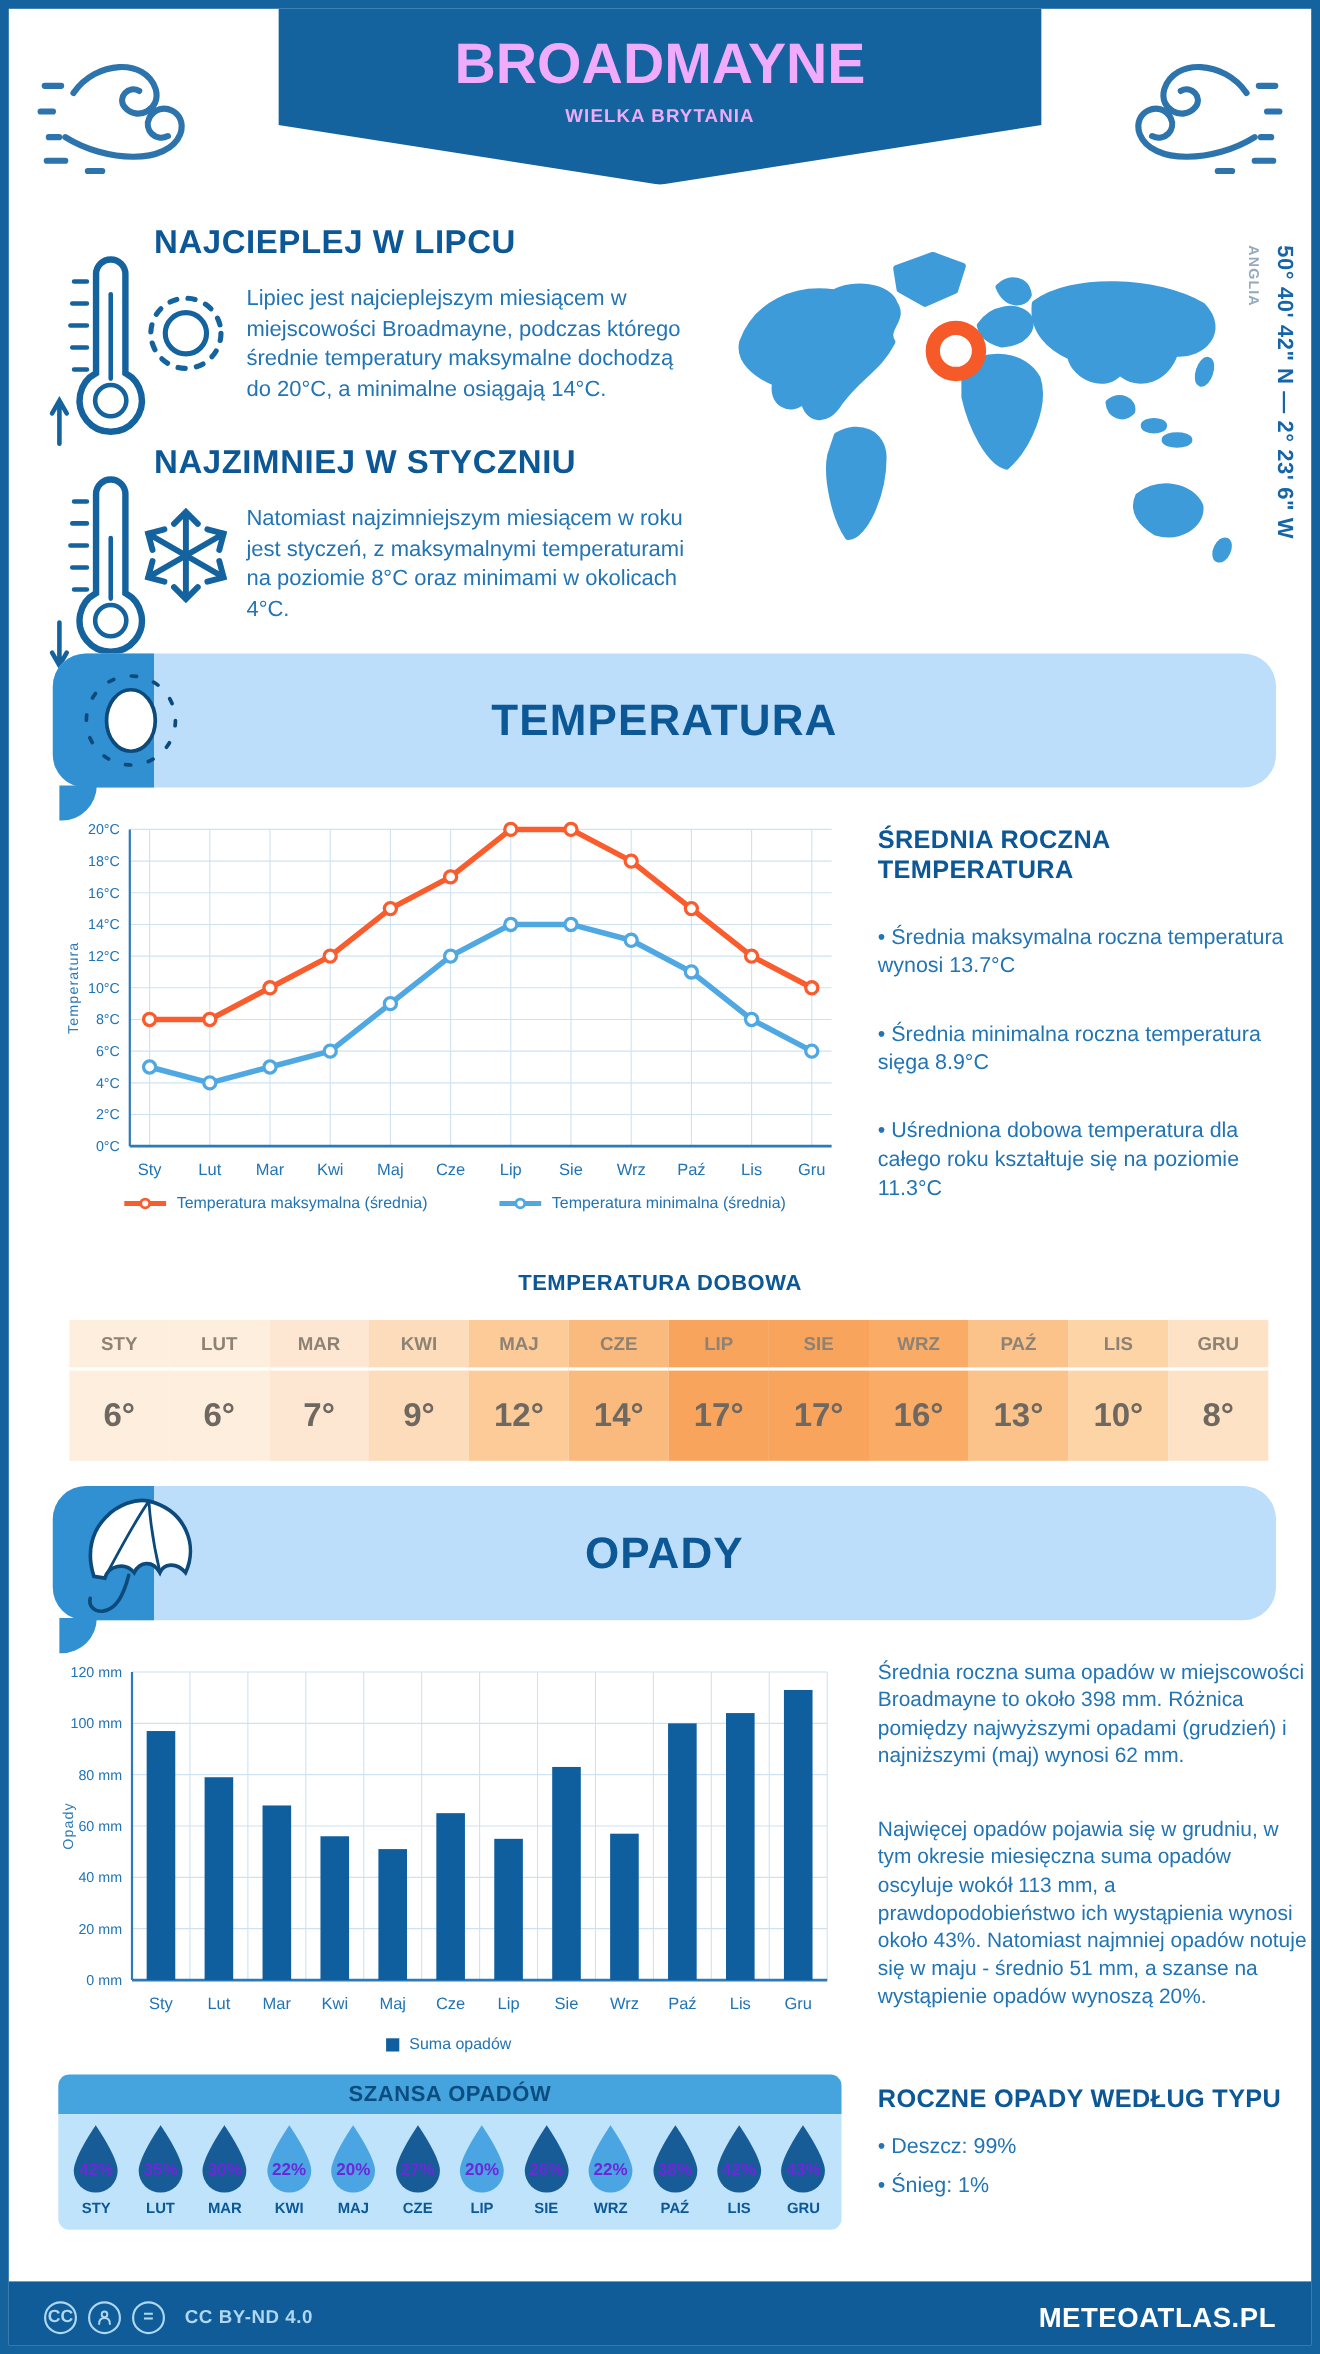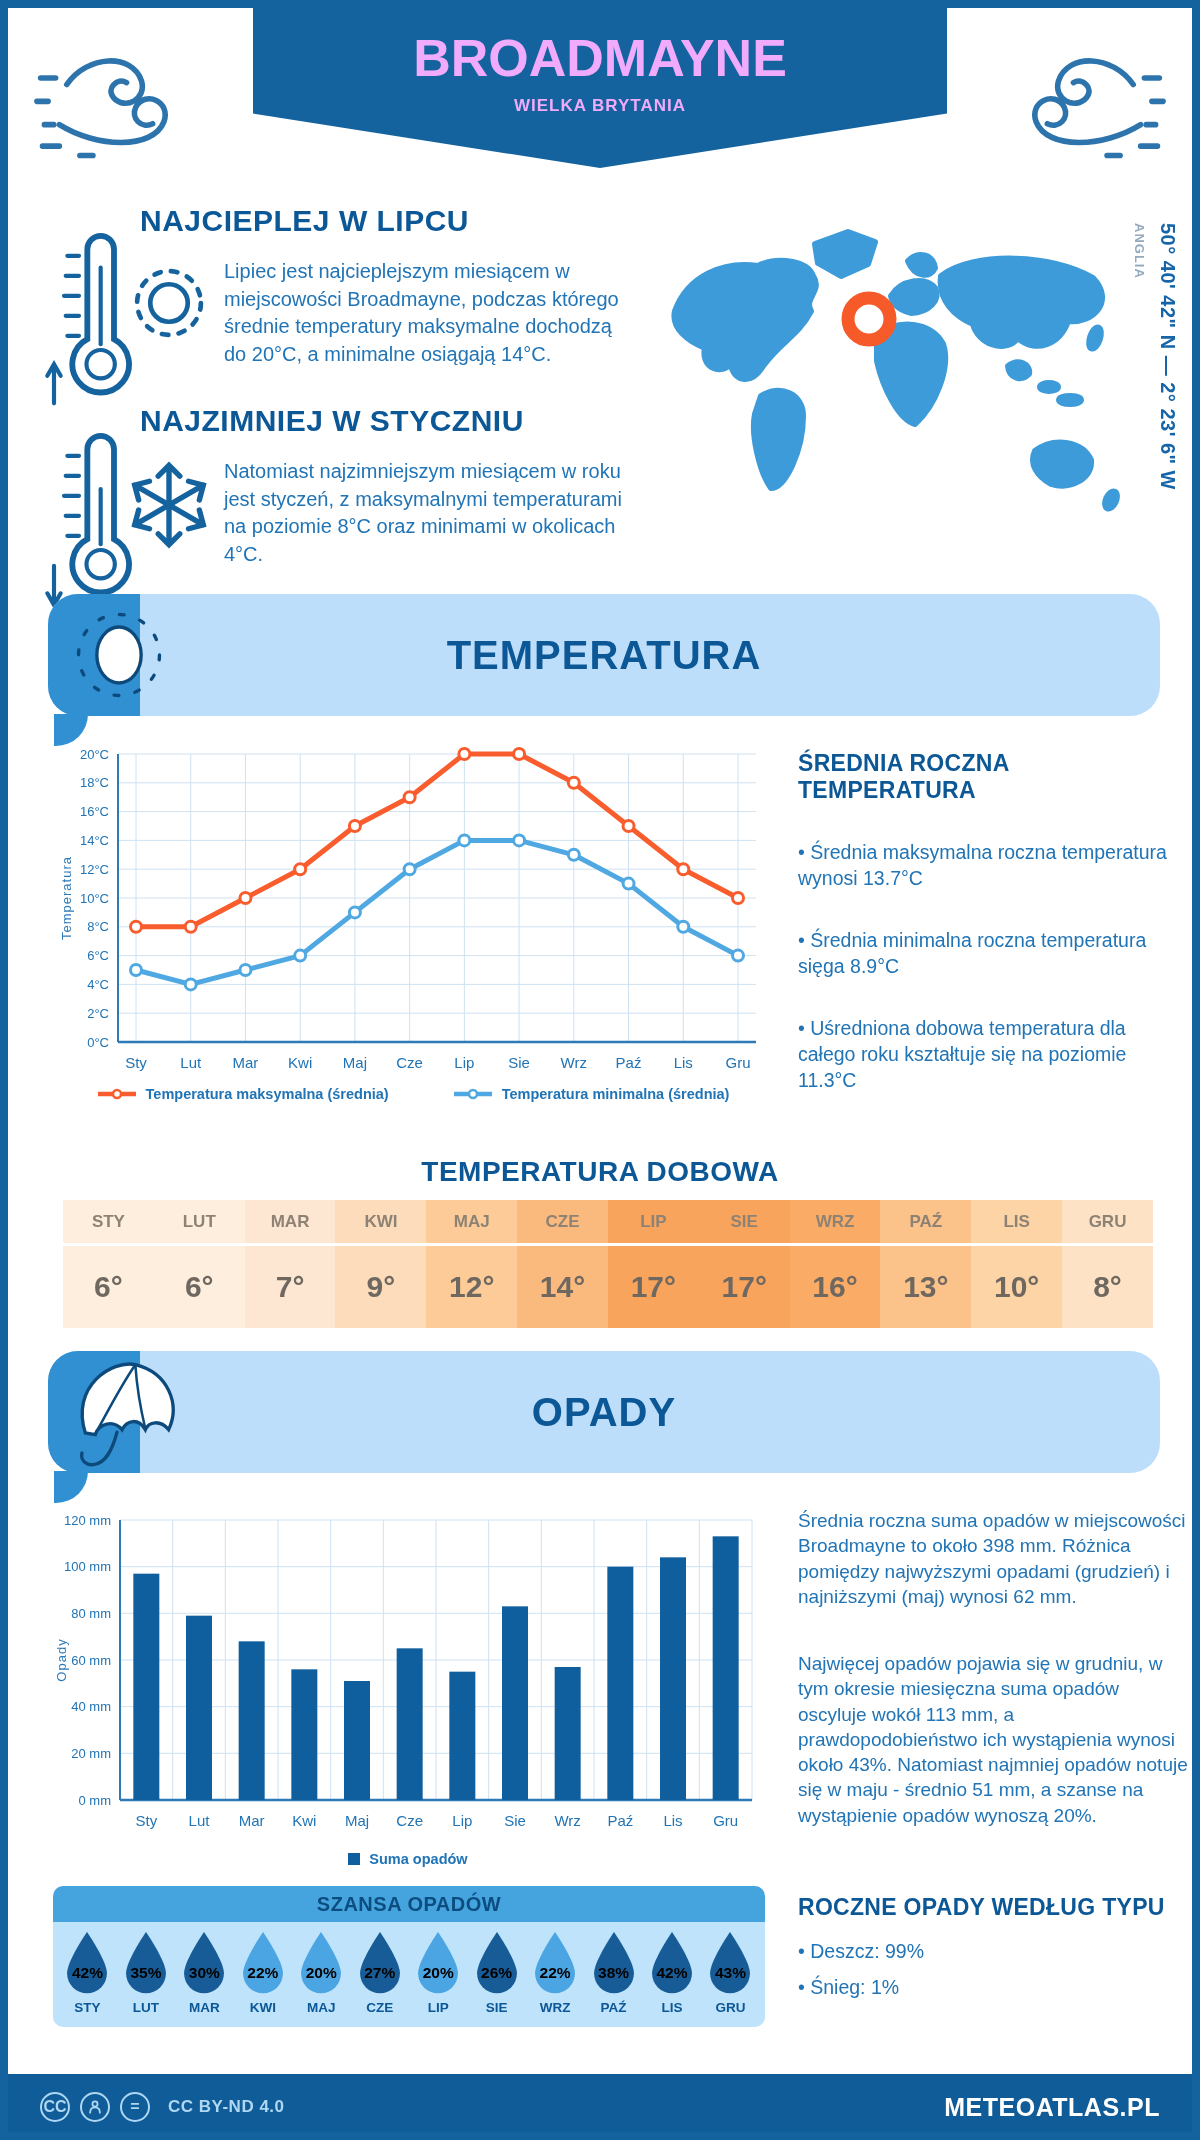--- a/index.html
+++ b/index.html
@@ -43,43 +43,43 @@
     color:var(--heading);letter-spacing:1px;}
   .banner .b-icon{position:absolute;z-index:2;}
 
   
   .side-h{font-size:23px;font-weight:bold;color:var(--heading);letter-spacing:.3px;}
   .side-p{font-size:19.5px;color:var(--body);line-height:1.33;margin-top:36px;}
   .op-p{font-size:19px;color:var(--body);line-height:1.33;}
   .op-p + .op-p{margin-top:42px;}
 
   
-  .legend{display:flex;justify-content:center;gap:64px;align-items:center;font-weight:bold;}
+  .legend{display:flex;justify-content:center;gap:64px;align-items:center;}
   .legend .item{display:flex;align-items:center;gap:9px;font-size:14.5px;color:var(--body);}
   .legend svg{display:block;}
   .sq{width:12px;height:12px;background:#0f5f9f;display:inline-block;}
 
   
-  .t-title{font-size:28px;font-weight:bold;color:var(--heading);text-align:center;letter-spacing:.5px;}
+  .t-title{font-size:20px;font-weight:bold;color:var(--heading);text-align:center;letter-spacing:.5px;}
   .t-table{display:flex;width:1090px;height:128px;}
   .t-col{flex:1;display:flex;flex-direction:column;}
   .t-head{height:46px;display:flex;align-items:center;justify-content:center;
     font-size:17px;font-weight:bold;color:#8d8274;border-bottom:3px solid #fff;}
   .t-val{flex:1;display:flex;align-items:center;justify-content:center;
     font-size:30px;font-weight:bold;color:#6e6860;}
 
   
   .chance{width:712px;}
   .chance-head{height:36px;background:#45a3de;border-radius:10px 10px 0 0;display:flex;
     align-items:center;justify-content:center;font-size:20px;font-weight:bold;color:#0c4d80;letter-spacing:.5px;}
   .chance-body{background:#bfe3fb;border-radius:0 0 10px 10px;display:flex;
     justify-content:space-evenly;padding:8px 4px 12px;}
   .drop{position:relative;width:56px;text-align:center;}
   .drop svg{display:block;margin:0 auto;width:50px;height:66px;}
-  .drop .pct{position:absolute;left:0;right:0;top:34px;font-size:15.5px;font-weight:bold;color:#000000;}
+  .drop .pct{position:absolute;left:0;right:0;top:34px;font-size:15.5px;font-weight:bold;color:#6d28d9;}
   .drop .mon{margin-top:4px;font-size:13.5px;font-weight:bold;color:var(--heading);}
 
   
   .footer{left:-8px;right:-8px;bottom:-8px;height:66px;background:var(--footer);
     display:flex;align-items:center;padding:0 40px;color:#aed7f2;}
   .cc-group{display:flex;align-items:center;gap:10px;}
   .cc-circle{width:30px;height:30px;border:2.5px solid #aed7f2;border-radius:50%;
     display:flex;align-items:center;justify-content:center;font-size:16px;font-weight:bold;}
   .cc-label{margin-left:8px;font-size:17px;font-weight:bold;letter-spacing:.5px;}
   .site{margin-left:auto;font-size:25px;font-weight:bold;color:#fff;letter-spacing:.5px;}

